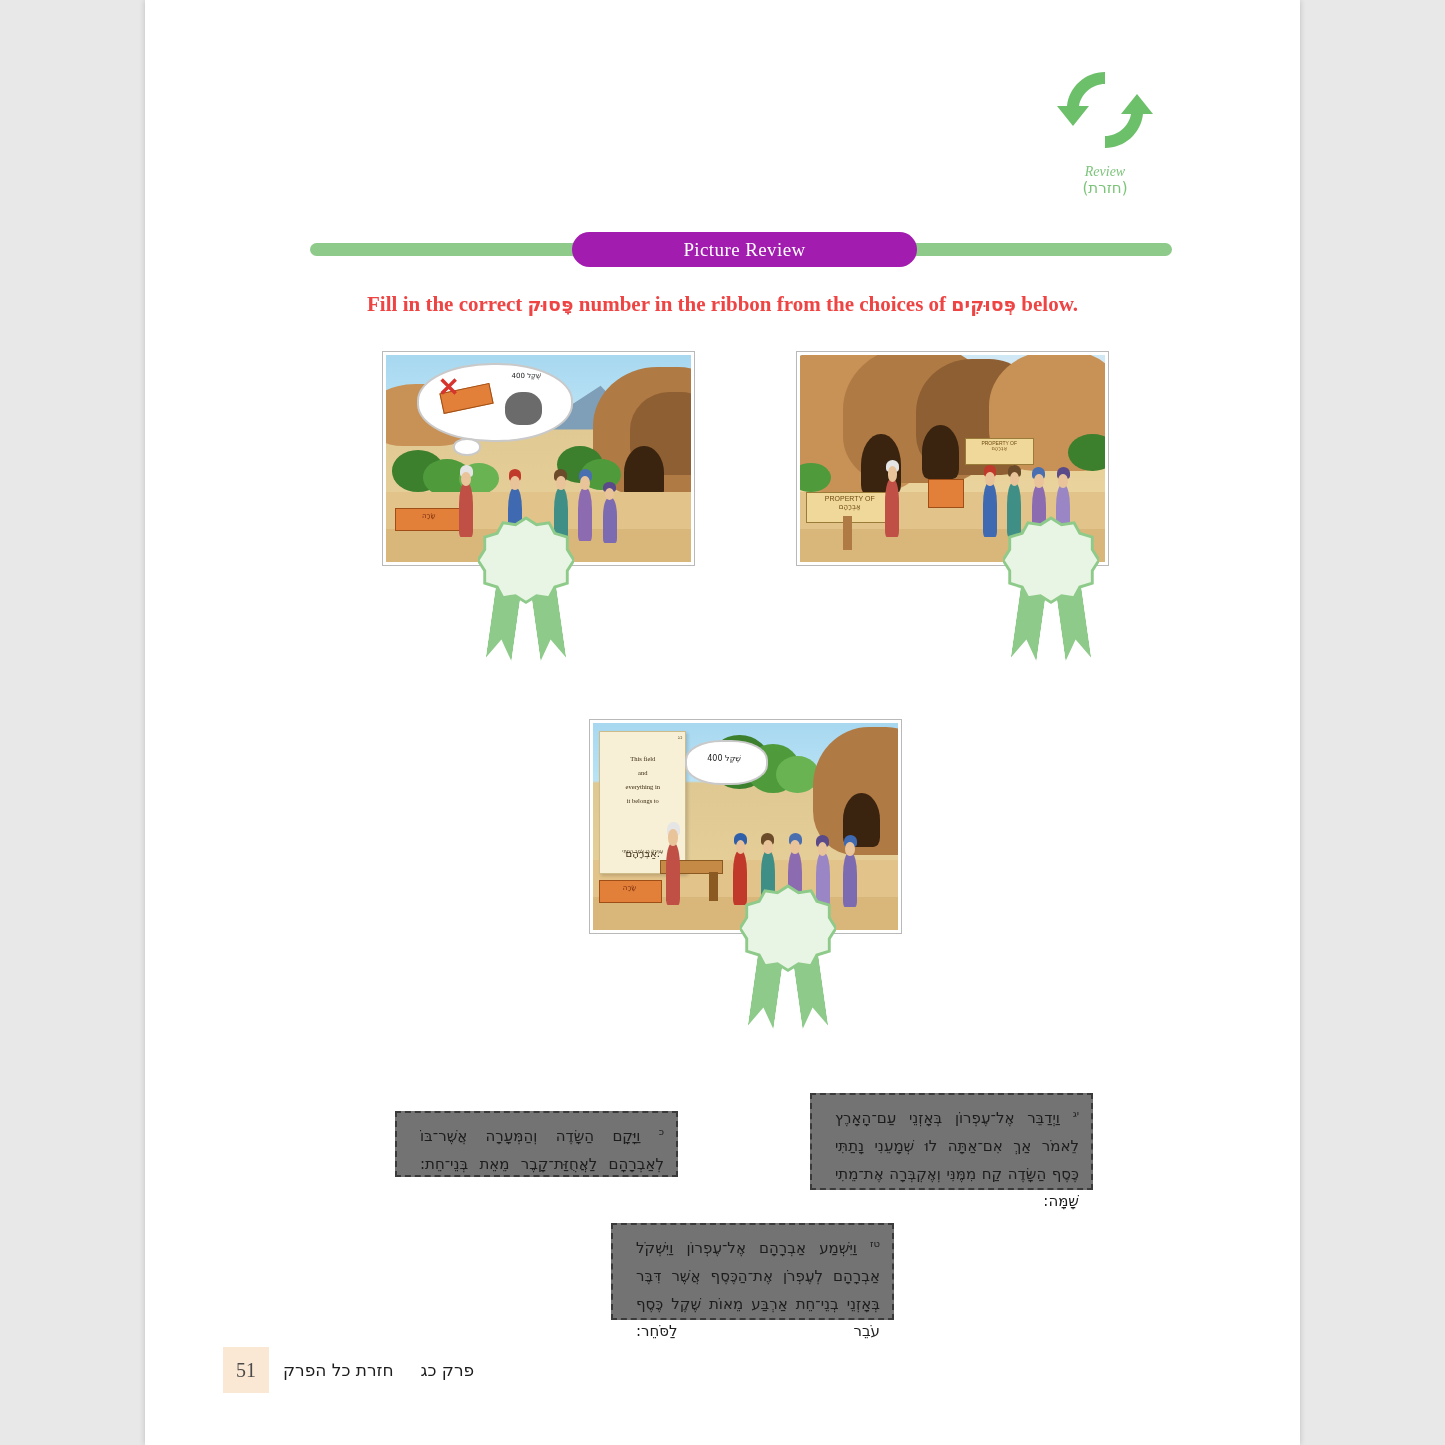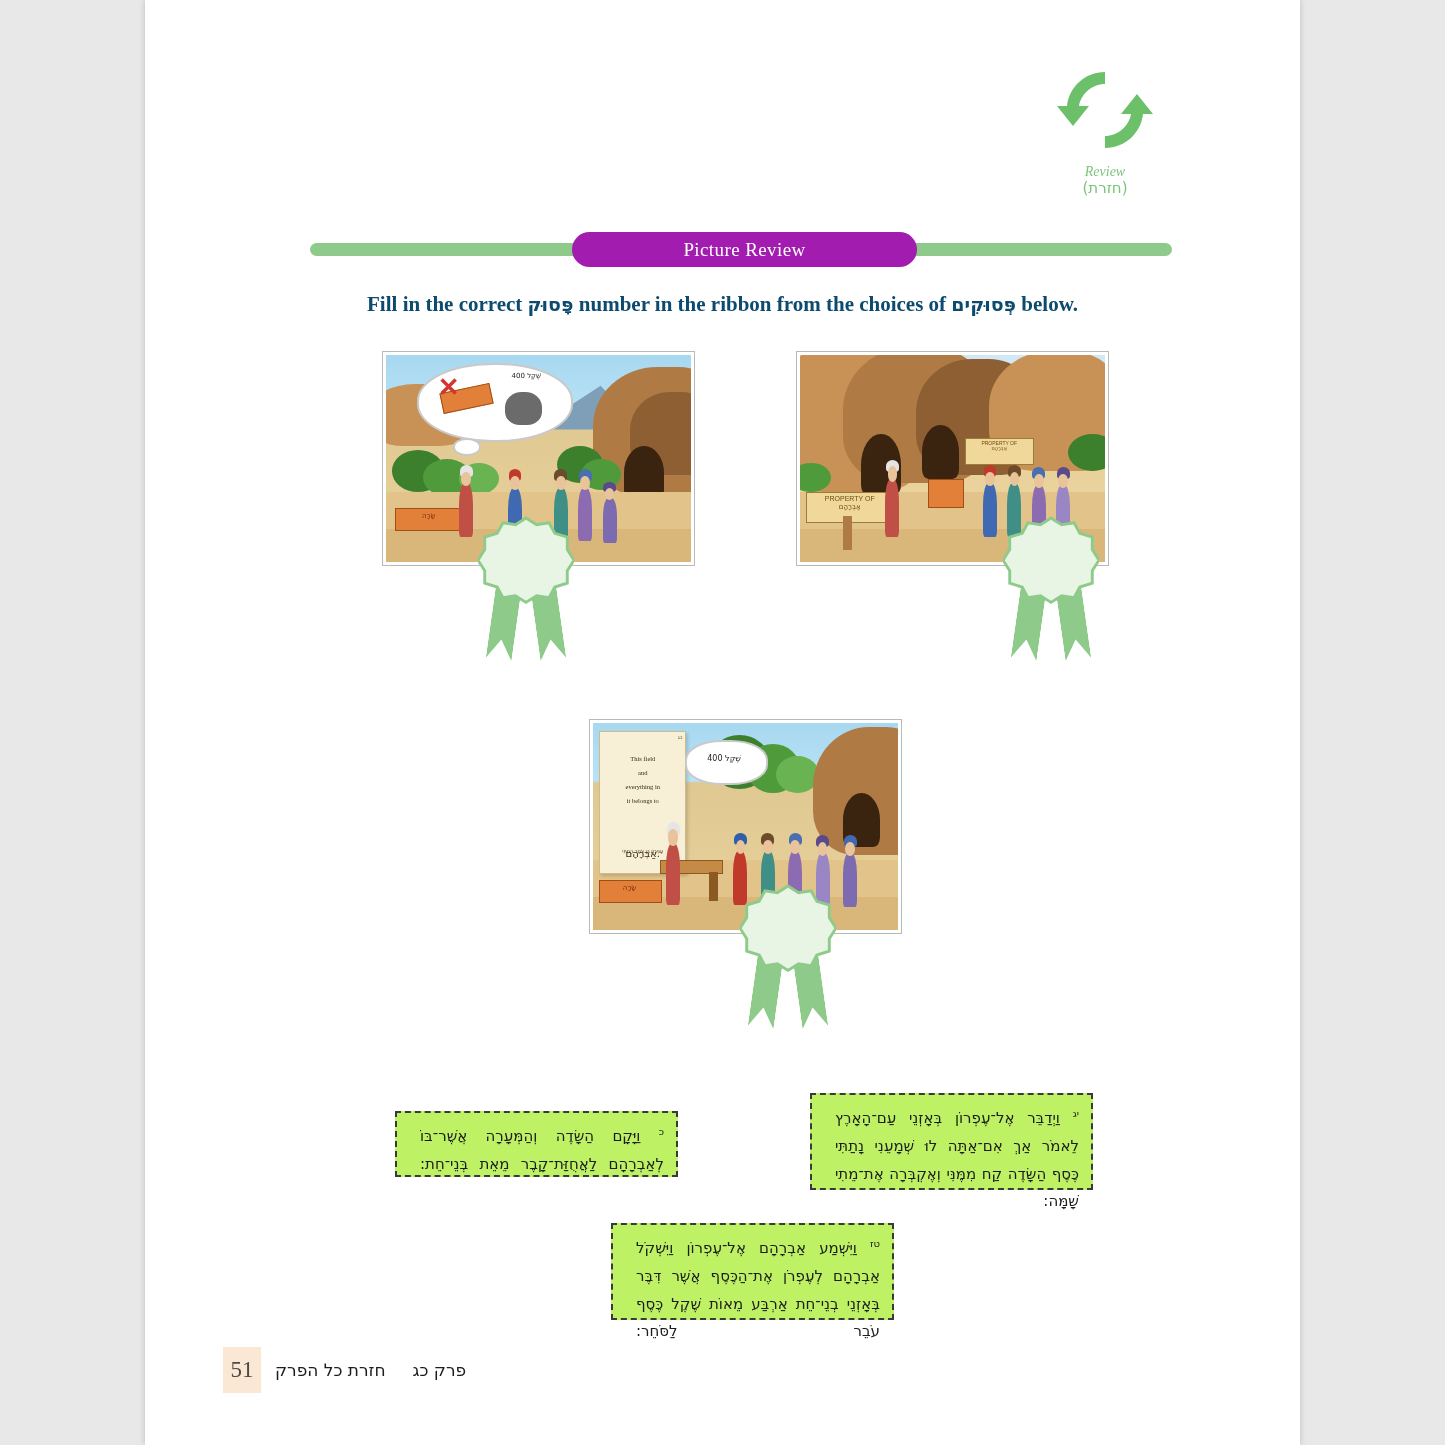--- a/index.html
+++ b/index.html
@@ -89,21 +89,21 @@
   
   .instruction {
     position: absolute;
     left: 0;
     top: 292px;
     width: 1155px;
     text-align: center;
     font-family: "Liberation Serif", serif;
     font-weight: bold;
     font-size: 21px;
-    color: #0c4a6e;
+    color: #ef4444;
   }
   .heb-inline {
     font-family: "DejaVu Sans", sans-serif;
     font-size: 19px;
     direction: rtl;
     unicode-bidi: isolate;
   }
 
   
   .pic-block { position: absolute; }
@@ -260,21 +260,21 @@
     transform: translateX(-50%);
     width: 96px;
     height: 96px;
   }
   .ribbon .rosette svg { display: block; }
 
   
   .pasuk {
     position: absolute;
     border: 2px dashed #3a3a3a;
-    background: #bef264;
+    background: #737373;
     box-sizing: border-box;
     padding: 10px 12px 12px 23px;
     direction: rtl;
     text-align: justify;
     text-align-last: justify;
     font-family: "DejaVu Sans", sans-serif;
     font-size: 15px;
     line-height: 1.85;
     color: #1d1d1d;
   }
@@ -286,26 +286,26 @@
   
   .footer {
     position: absolute;
     left: 78px;
     bottom: 52px;
     height: 46px;
     display: flex;
     align-items: center;
   }
   .page-num {
-    width: 38px;
+    width: 46px;
     height: 46px;
     background: #fbe8d4;
     color: #4a4a4a;
     font-family: "Liberation Serif", serif;
-    font-size: 23px;
+    font-size: 20px;
     display: flex;
     align-items: center;
     justify-content: center;
   }
   .footer-text {
     margin-left: 14px;
     font-family: "DejaVu Sans", sans-serif;
     font-size: 17px;
     color: #1d1d1d;
     direction: rtl;

